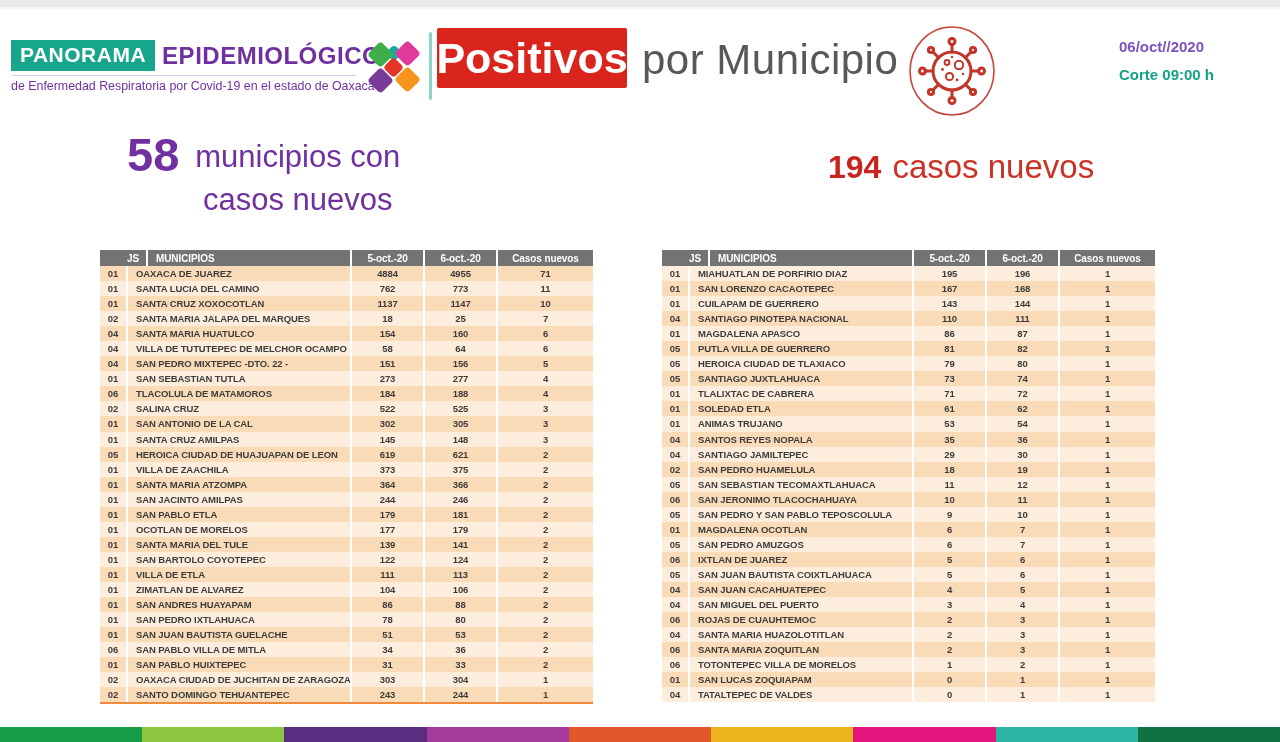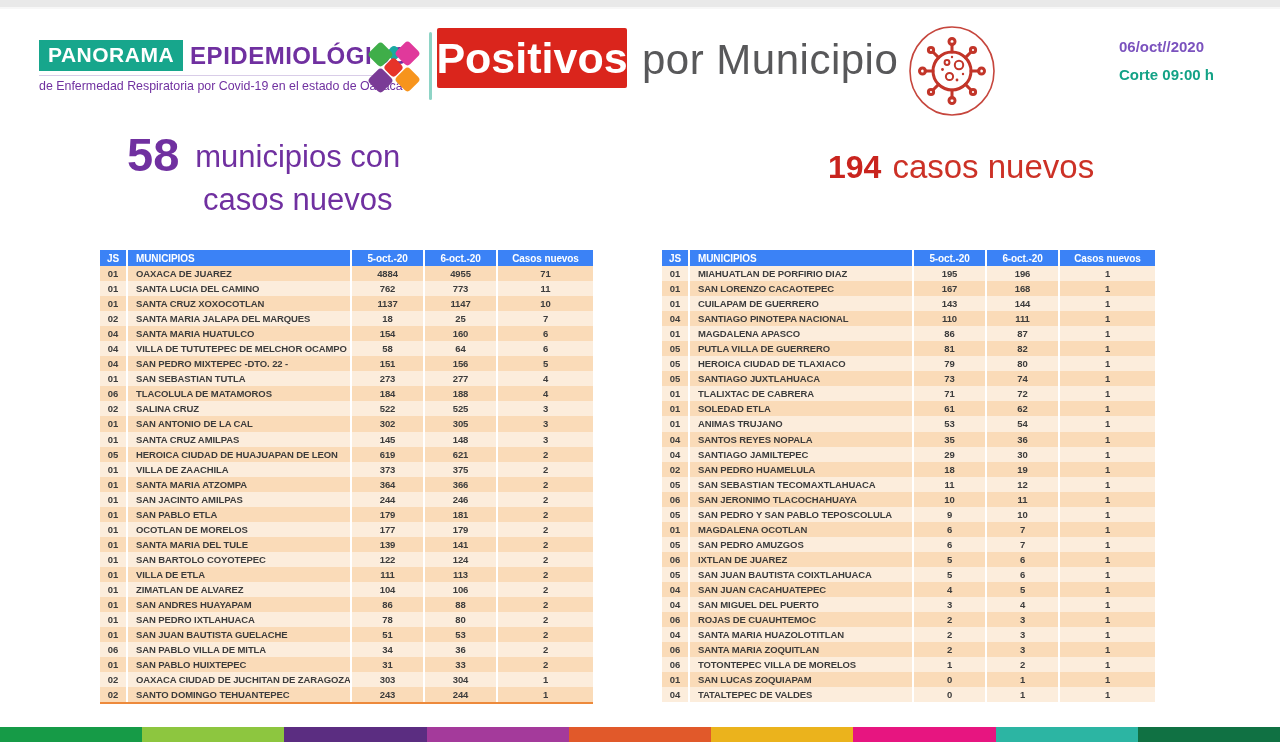--- a/index.html
+++ b/index.html
@@ -1,21 +1,21 @@
 <!DOCTYPE html>
 <html><head>
 <meta charset="utf-8">
 <style>
   html,body{margin:0;padding:0;background:#fff;}
   .canvas{position:relative;width:1280px;height:742px;background:#ffffff;overflow:hidden;
           font-family:"Liberation Sans", sans-serif;}
   .top-strip{position:absolute;top:0;left:0;right:0;height:7px;background:#e9e9e9;border-bottom:2px solid #f7f7f7;}
 
   
-  .brand{position:absolute;left:39px;top:40px;width:345px;}
+  .brand{position:absolute;left:11px;top:40px;width:345px;}
   .brand-row{display:flex;align-items:center;gap:7px;padding-bottom:4px;border-bottom:1px solid #d9cde8;}
   .brand-box{background:#17a68c;color:#fff;font-weight:bold;font-size:21px;padding:3px 9px 4px;letter-spacing:.5px;}
   .brand-title{color:#7030a0;font-weight:bold;font-size:24px;letter-spacing:.5px;white-space:nowrap;}
   .brand-sub{color:#7030a0;font-size:12.4px;margin-top:3px;white-space:nowrap;}
 
   
   .diamonds{position:absolute;left:366px;top:38px;width:58px;height:62px;}
   .dia{position:absolute;border-radius:4px;transform:rotate(45deg);}
 
   .divider-teal{position:absolute;left:429px;top:32px;width:3px;height:68px;background:#8ed4c6;border-radius:2px;}
@@ -37,21 +37,21 @@
   .stat-left .lbl{font-size:31px;line-height:1.4;text-align:center;margin-top:2px;}
   .stat-right{position:absolute;left:828px;top:148px;display:flex;align-items:baseline;gap:11px;}
   .stat-right .num{font-size:32px;font-weight:bold;color:#c9241e;line-height:1;}
   .stat-right .lbl{font-size:33px;color:#cc3126;}
 
   
   .tbl{position:absolute;top:250px;width:493px;font-size:9.5px;font-weight:bold;color:#3c3c3c;letter-spacing:-.1px;}
   .tbl-left{left:100px;border-bottom:2px solid #ed8a3c;}
   .tbl-right{left:662px;}
   .t-row{display:grid;grid-template-columns:28px 1fr 73px 73px 95px;align-items:center;height:15.05px;}
-  .t-head{background:#3b82f6;color:#fff;height:16px;font-size:10px;}
+  .t-head{background:#737373;color:#fff;height:16px;font-size:10px;padding-left:20px;}
   .t-head .cell{overflow:hidden;white-space:nowrap;}
   .cell{height:100%;display:flex;align-items:center;justify-content:center;border-right:2px solid #ffffff;
         overflow:hidden;white-space:nowrap;}
   .cell:last-child{border-right:none;}
   .cell.name{justify-content:flex-start;padding-left:8px;}
   .row-dark{background:#fadbb8;}
   .row-light{background:#fceddc;}
 
   
   .bottom-bar{position:absolute;left:0;right:0;bottom:0;height:15px;display:flex;}

